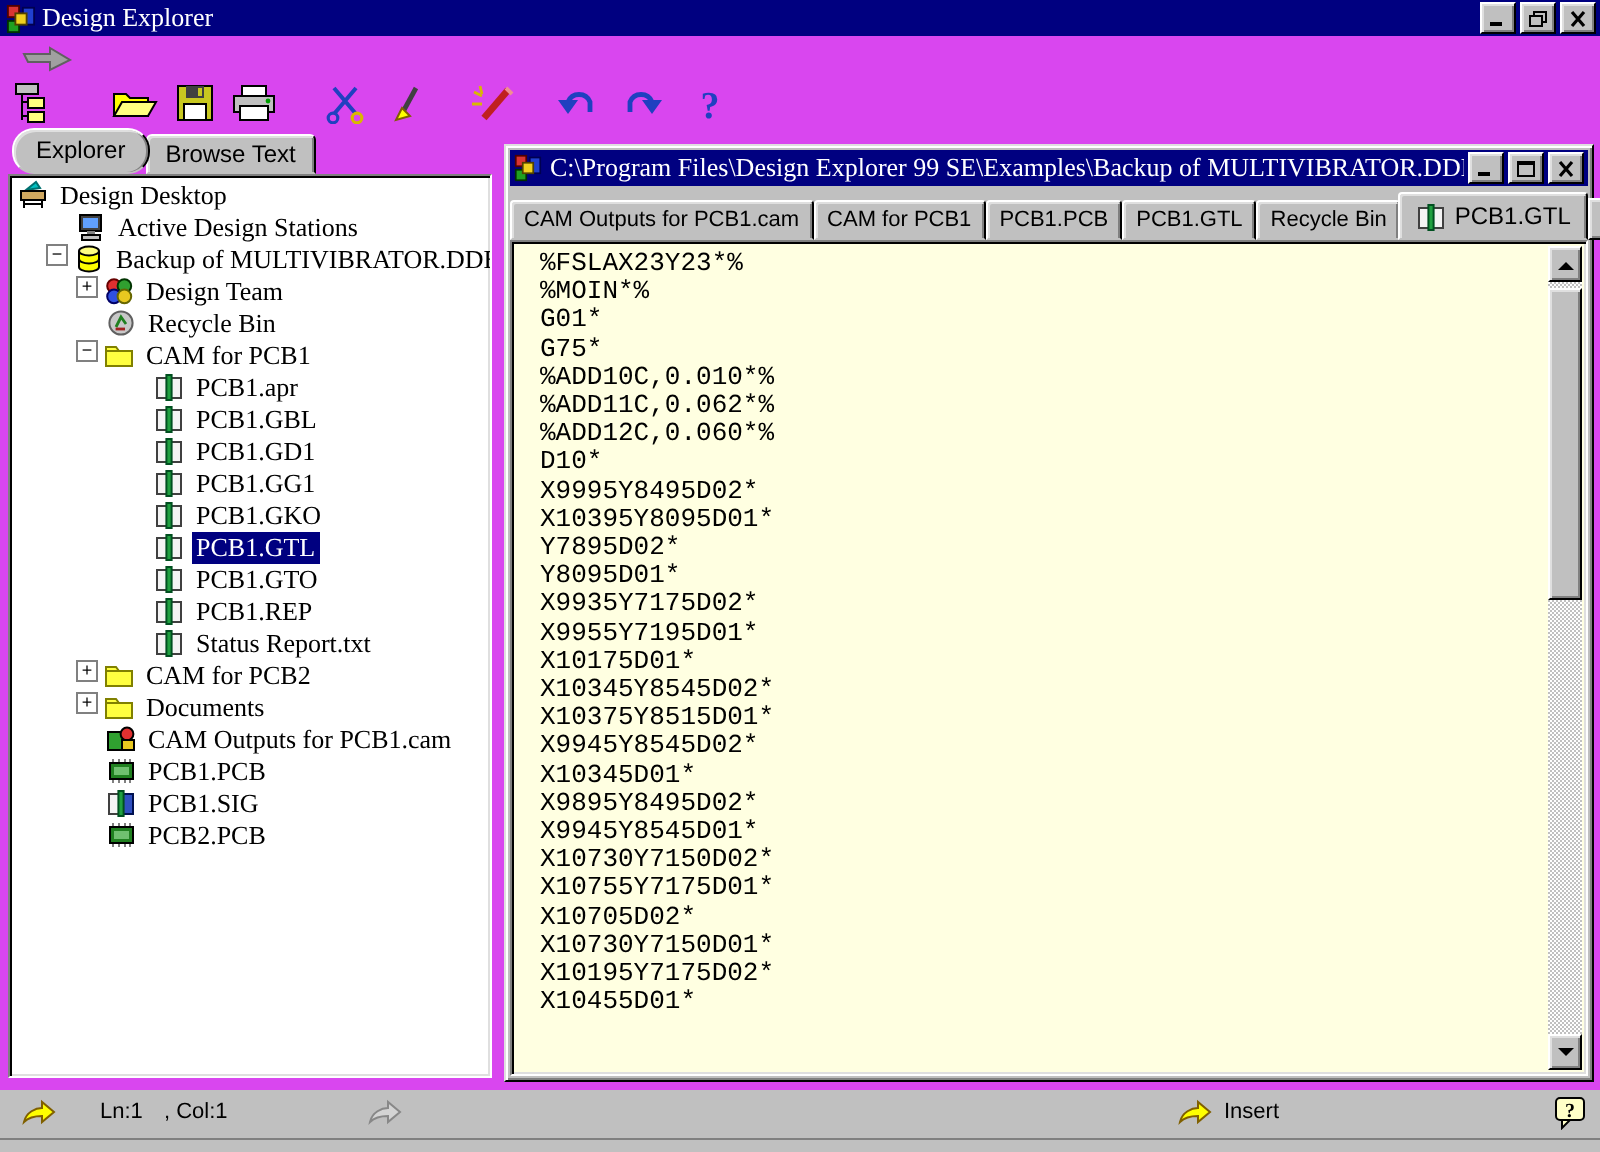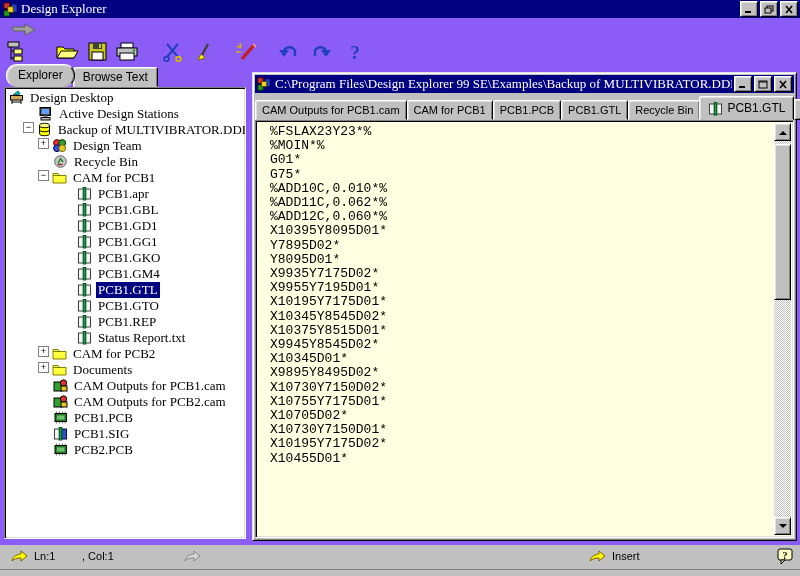--- a/index.html
+++ b/index.html
@@ -1,18 +1,18 @@
 <!DOCTYPE html>
 <html><head>
 <meta charset="utf-8">
 <style>
   html,body{margin:0;padding:0;width:800px;height:576px;overflow:hidden;
     background:#c0c0c0;font-family:"Liberation Sans",sans-serif;
     -webkit-font-smoothing:none;}
-  .app{position:absolute;inset:0;background:#8b5cf6;}
+  .app{position:absolute;inset:0;background:#d946ef;}
 
   
   .raised{border:1px solid;border-color:#ffffff #000000 #000000 #ffffff;
     box-shadow:inset 1px 1px 0 #dfdfdf, inset -1px -1px 0 #808080;background:#c0c0c0;}
   .sunken{border:1px solid;border-color:#808080 #ffffff #ffffff #808080;
     box-shadow:inset 1px 1px 0 #000000, inset -1px -1px 0 #dfdfdf;}
 
   
   .titlebar{position:absolute;left:0;top:0;right:0;height:18px;background:#000080;
     display:flex;align-items:center;padding:0 2px;}
@@ -346,29 +346,20 @@
             </svg></span>
           <span class="tlabel">PCB1.GKO</span>
         </div>
         <div class="tree-row">
           <span class="tree-spacer" style="width: 72px;"></span>
           <span class="ticon15"><svg width="15" height="15" viewBox="0 0 15 15">
               <rect x="1.5" y="3" width="5" height="10" fill="#f4f4f4" stroke="#404040"></rect>
               <rect x="8.5" y="3" width="5" height="10" fill="#f4f4f4" stroke="#404040"></rect>
               <rect x="6.2" y="1.5" width="2.6" height="12.5" fill="#20a040" stroke="#005020"></rect>
             </svg></span>
-          <span class="tlabel">PCB1.GM4</span>
-        </div>
-        <div class="tree-row">
-          <span class="tree-spacer" style="width: 72px;"></span>
-          <span class="ticon15"><svg width="15" height="15" viewBox="0 0 15 15">
-              <rect x="1.5" y="3" width="5" height="10" fill="#f4f4f4" stroke="#404040"></rect>
-              <rect x="8.5" y="3" width="5" height="10" fill="#f4f4f4" stroke="#404040"></rect>
-              <rect x="6.2" y="1.5" width="2.6" height="12.5" fill="#20a040" stroke="#005020"></rect>
-            </svg></span>
           <span class="tlabel sel">PCB1.GTL</span>
         </div>
         <div class="tree-row">
           <span class="tree-spacer" style="width: 72px;"></span>
           <span class="ticon15"><svg width="15" height="15" viewBox="0 0 15 15">
               <rect x="1.5" y="3" width="5" height="10" fill="#f4f4f4" stroke="#404040"></rect>
               <rect x="8.5" y="3" width="5" height="10" fill="#f4f4f4" stroke="#404040"></rect>
               <rect x="6.2" y="1.5" width="2.6" height="12.5" fill="#20a040" stroke="#005020"></rect>
             </svg></span>
           <span class="tlabel">PCB1.GTO</span>
@@ -410,29 +401,20 @@
           <span class="tlabel">Documents</span>
         </div>
         <div class="tree-row">
           <span class="tree-spacer" style="width: 48px;"></span>
           <span class="ticon15"><svg width="15" height="15" viewBox="0 0 15 15">
               <rect x="1" y="4" width="8" height="9" fill="#30a030" stroke="#000"></rect>
               <circle cx="10.5" cy="5" r="3.2" fill="#e03030" stroke="#000"></circle>
               <rect x="8" y="8" width="6" height="5" fill="#e8c820" stroke="#000"></rect>
             </svg></span>
           <span class="tlabel">CAM Outputs for PCB1.cam</span>
-        </div>
-        <div class="tree-row">
-          <span class="tree-spacer" style="width: 48px;"></span>
-          <span class="ticon15"><svg width="15" height="15" viewBox="0 0 15 15">
-              <rect x="1" y="4" width="8" height="9" fill="#30a030" stroke="#000"></rect>
-              <circle cx="10.5" cy="5" r="3.2" fill="#e03030" stroke="#000"></circle>
-              <rect x="8" y="8" width="6" height="5" fill="#e8c820" stroke="#000"></rect>
-            </svg></span>
-          <span class="tlabel">CAM Outputs for PCB2.cam</span>
         </div>
         <div class="tree-row">
           <span class="tree-spacer" style="width: 48px;"></span>
           <span class="ticon15"><svg width="15" height="15" viewBox="0 0 15 15">
               <path d="M3.5 3.5 V1.5 M6.5 3.5 V1.5 M9.5 3.5 V1.5 M12 3.5 V1.5 M3.5 13.5 V11.5 M6.5 13.5 V11.5 M9.5 13.5 V11.5 M12 13.5 V11.5" stroke="#808080"></path>
               <rect x="2" y="3.5" width="11.5" height="8" fill="#208020" stroke="#000"></rect>
               <rect x="4" y="5.5" width="7.5" height="4" fill="#70c070"></rect>
             </svg></span>
           <span class="tlabel">PCB1.PCB</span>
         </div>
@@ -517,31 +499,34 @@
 
     <div class="doc-content">
       <div class="editor" id="editor">
           <div>%FSLAX23Y23*%</div>
           <div>%MOIN*%</div>
           <div>G01*</div>
           <div>G75*</div>
           <div>%ADD10C,0.010*%</div>
           <div>%ADD11C,0.062*%</div>
           <div>%ADD12C,0.060*%</div>
+          <div>D10*</div>
+          <div>X9995Y8495D02*</div>
           <div>X10395Y8095D01*</div>
           <div>Y7895D02*</div>
           <div>Y8095D01*</div>
           <div>X9935Y7175D02*</div>
           <div>X9955Y7195D01*</div>
-          <div>X10195Y7175D01*</div>
+          <div>X10175D01*</div>
           <div>X10345Y8545D02*</div>
           <div>X10375Y8515D01*</div>
           <div>X9945Y8545D02*</div>
           <div>X10345D01*</div>
           <div>X9895Y8495D02*</div>
+          <div>X9945Y8545D01*</div>
           <div>X10730Y7150D02*</div>
           <div>X10755Y7175D01*</div>
           <div>X10705D02*</div>
           <div>X10730Y7150D01*</div>
           <div>X10195Y7175D02*</div>
           <div>X10455D01*</div>
         </div>
       <div class="vscroll">
         <span class="sbtn raised">
             <span class="tri-up"></span>
@@ -553,21 +538,21 @@
             <span class="tri-down"></span>
           </span>
       </div>
     </div>
   </div>
 
   <div class="statusbar">
     <span class="sb-item" style="left:10px;top:4px;"><svg width="18" height="14" viewBox="0 0 18 14">
           <path d="M2 12 C3 7 8 5 11 5 L11 2 L17 7 L11 12 L11 9 C7 9 4 10 2 12 Z" fill="#ffff00" stroke="#806000"></path>
         </svg></span>
-    <span class="sb-item" style="left:34px;">Ln:1</span>
+    <span class="sb-item" style="left:50px;">Ln:1</span>
     <span class="sb-item" style="left:82px;">, Col:1</span>
     <span class="sb-item" style="left:183px;top:4px;"><svg width="18" height="14" viewBox="0 0 18 14">
           <path d="M2 12 C3 7 8 5 11 5 L11 2 L17 7 L11 12 L11 9 C7 9 4 10 2 12 Z" fill="#d4d4d4" stroke="#888888"></path>
         </svg></span>
     <span class="sb-item" style="left:588px;top:4px;"><svg width="18" height="14" viewBox="0 0 18 14">
           <path d="M2 12 C3 7 8 5 11 5 L11 2 L17 7 L11 12 L11 9 C7 9 4 10 2 12 Z" fill="#ffff00" stroke="#806000"></path>
         </svg></span>
     <span class="sb-item" style="left:612px;">Insert</span>
     <span class="helpbox"><svg width="17" height="17" viewBox="0 0 17 17">
           <rect x="1" y="1" width="14" height="11" rx="2" fill="#ffffc8" stroke="#000"></rect>

